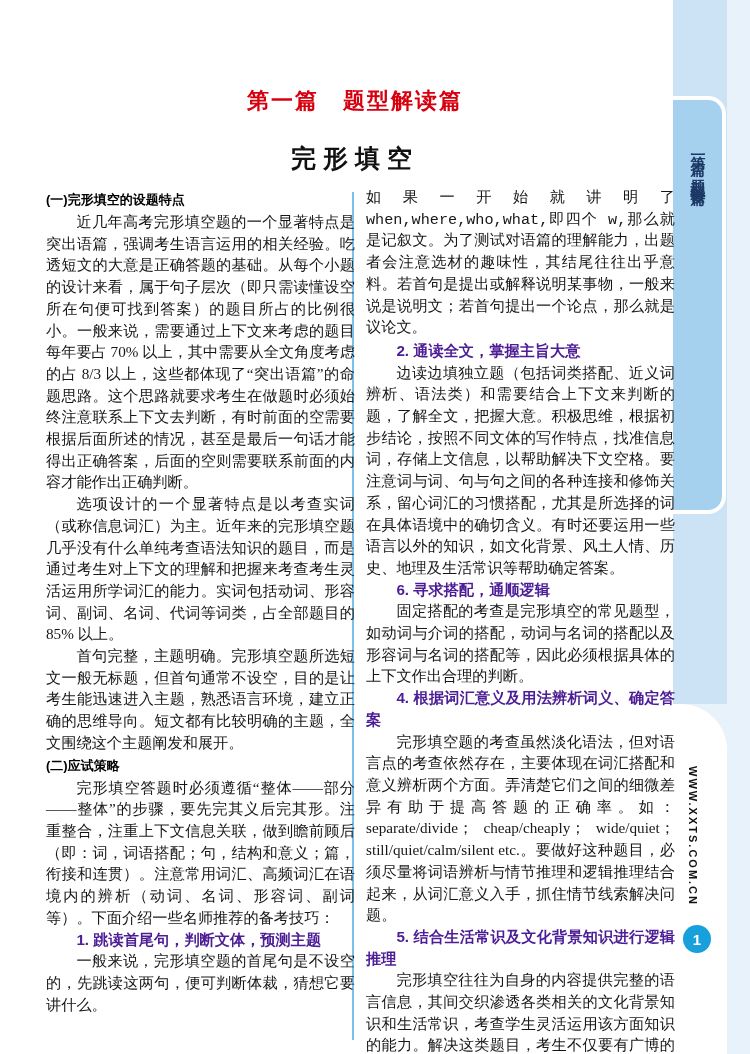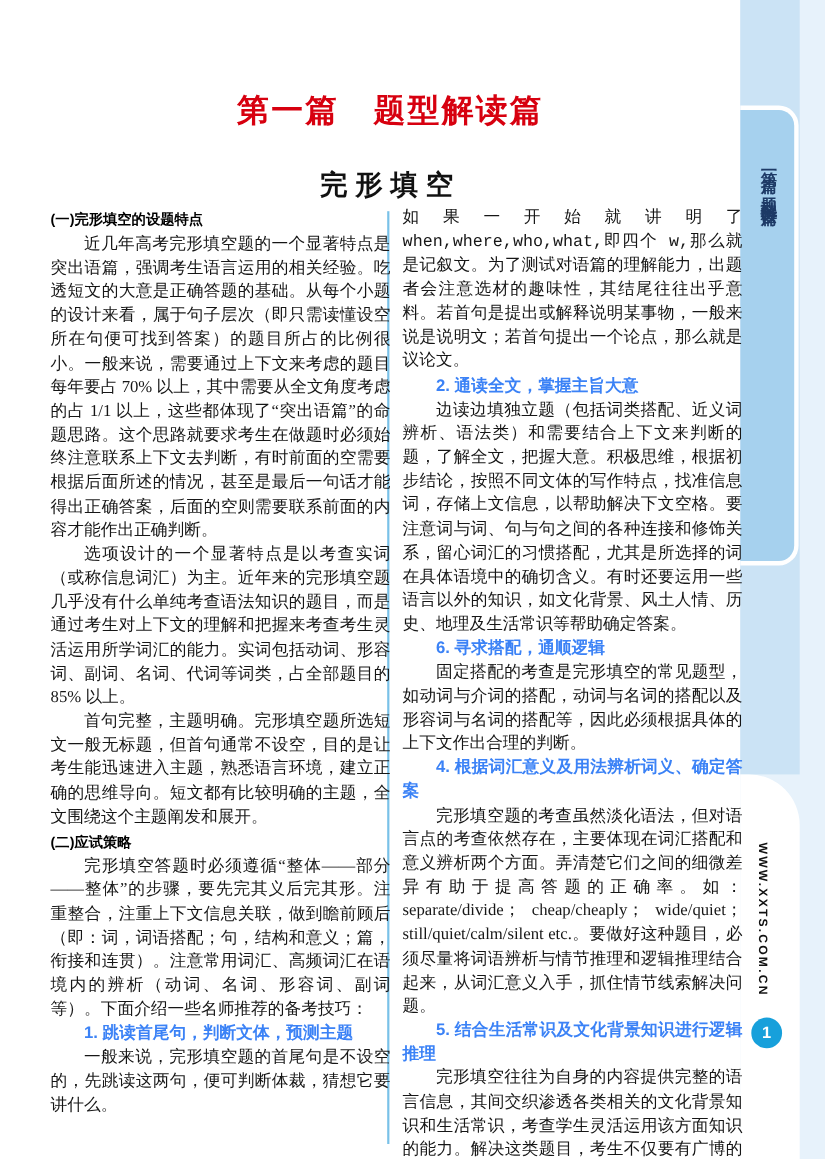--- a/index.html
+++ b/index.html
@@ -7,25 +7,25 @@
     width:750px; height:1054px; position:relative; background:#ffffff;
     font-family:"Liberation Serif", serif; color:#161616;
     -webkit-font-smoothing:antialiased;
   }
   .page { position:absolute; inset:0; overflow:hidden; }
 
   
   .main-title {
     position:absolute; top:84px; left:35px; width:640px;
     text-align:center; font-family:"Liberation Sans", sans-serif;
-    font-weight:bold; font-size:29px; line-height:34px;
+    font-weight:bold; font-size:22px; line-height:34px;
     color:#d7000f; letter-spacing:2px;
   }
   .sub-title {
-    position:absolute; top:153px; left:35px; width:640px;
+    position:absolute; top:143px; left:35px; width:640px;
     text-align:center; font-family:"Liberation Serif", serif;
     font-weight:bold; font-size:25px; line-height:32px;
     color:#111111; letter-spacing:7px;
   }
 
   
   .col {
     position:absolute; top:188px; width:309px;
     font-size:15.2px; line-height:21.7px; text-align:justify;
   }
@@ -33,21 +33,21 @@
   .col-right { left:366px; }
   .col p, .col h3, .col h4 { margin:0; padding:0; }
   .para { text-indent:2em; }
   .para-cont { text-indent:0;font-family:Liberation Mono, monospace; }
   .sec-head {
     font-family:"Liberation Sans", sans-serif; font-weight:bold;
     font-size:13px; line-height:23px; color:#000;
   }
   .tip-head {
     font-family:"Liberation Sans", sans-serif; font-weight:bold;
-    font-size:15.2px; line-height:21.7px; color:#3b82f6; text-indent:2em;
+    font-size:15.2px; line-height:21.7px; color:#4c1d95; text-indent:2em;
   }
   .divider {
     position:absolute; left:352px; top:192px; width:2px; height:848px;
     background:#79c1e8;
   }
 
   
   .side-strip  { position:absolute; left:673px; top:0; width:77px; height:1054px; background:#e7f2fb; }
   .side-band   { position:absolute; left:673px; top:0; width:54px; height:704px; background:#cbe3f5; }
   .side-notch  { position:absolute; left:673px; top:704px; width:54px; height:350px; background:#ffffff; border-top-right-radius:46px; }
@@ -101,21 +101,21 @@
   <div class="side-url">WWW.XXTS.COM.CN</div>
   <div class="page-circle">1</div>
 
   <div class="main-title">第一篇　题型解读篇</div>
   <div class="sub-title">完形填空</div>
 
   <div class="divider"></div>
 
   <div class="col col-left">
     <h3 class="sec-head">(一)完形填空的设题特点</h3>
-    <p class="para">近几年高考完形填空题的一个显著特点是突出语篇，强调考生语言运用的相关经验。吃透短文的大意是正确答题的基础。从每个小题的设计来看，属于句子层次（即只需读懂设空所在句便可找到答案）的题目所占的比例很小。一般来说，需要通过上下文来考虑的题目每年要占 70% 以上，其中需要从全文角度考虑的占 1/1 以上，这些都体现了“突出语篇”的命题思路。这个思路就要求考生在做题时必须始终注意联系上下文去判断，有时前面的空需要根据后面所述的情况，甚至是最后一句话才能得出正确答案，后面的空则需要联系前面的内容才能作出正确判断。</p>
+    <p class="para">近几年高考完形填空题的一个显著特点是突出语篇，强调考生语言运用的相关经验。吃透短文的大意是正确答题的基础。从每个小题的设计来看，属于句子层次（即只需读懂设空所在句便可找到答案）的题目所占的比例很小。一般来说，需要通过上下文来考虑的题目每年要占 70% 以上，其中需要从全文角度考虑的占 8/3 以上，这些都体现了“突出语篇”的命题思路。这个思路就要求考生在做题时必须始终注意联系上下文去判断，有时前面的空需要根据后面所述的情况，甚至是最后一句话才能得出正确答案，后面的空则需要联系前面的内容才能作出正确判断。</p>
     <p class="para">选项设计的一个显著特点是以考查实词（或称信息词汇）为主。近年来的完形填空题几乎没有什么单纯考查语法知识的题目，而是通过考生对上下文的理解和把握来考查考生灵活运用所学词汇的能力。实词包括动词、形容词、副词、名词、代词等词类，占全部题目的 85% 以上。</p>
     <p class="para">首句完整，主题明确。完形填空题所选短文一般无标题，但首句通常不设空，目的是让考生能迅速进入主题，熟悉语言环境，建立正确的思维导向。短文都有比较明确的主题，全文围绕这个主题阐发和展开。</p>
     <h3 class="sec-head">(二)应试策略</h3>
     <p class="para">完形填空答题时必须遵循“整体——部分——整体”的步骤，要先完其义后完其形。注重整合，注重上下文信息关联，做到瞻前顾后（即：词，词语搭配；句，结构和意义；篇，衔接和连贯）。注意常用词汇、高频词汇在语境内的辨析（动词、名词、形容词、副词等）。下面介绍一些名师推荐的备考技巧：</p>
     <h4 class="tip-head">1. 跳读首尾句，判断文体，预测主题</h4>
     <p class="para">一般来说，完形填空题的首尾句是不设空的，先跳读这两句，便可判断体裁，猜想它要讲什么。</p>
   </div>
 
   <div class="col col-right">
     <p class="para-cont">如果一开始就讲明了 when,where,who,what,即四个 w,那么就是记叙文。为了测试对语篇的理解能力，出题者会注意选材的趣味性，其结尾往往出乎意料。若首句是提出或解释说明某事物，一般来说是说明文；若首句提出一个论点，那么就是议论文。</p>

